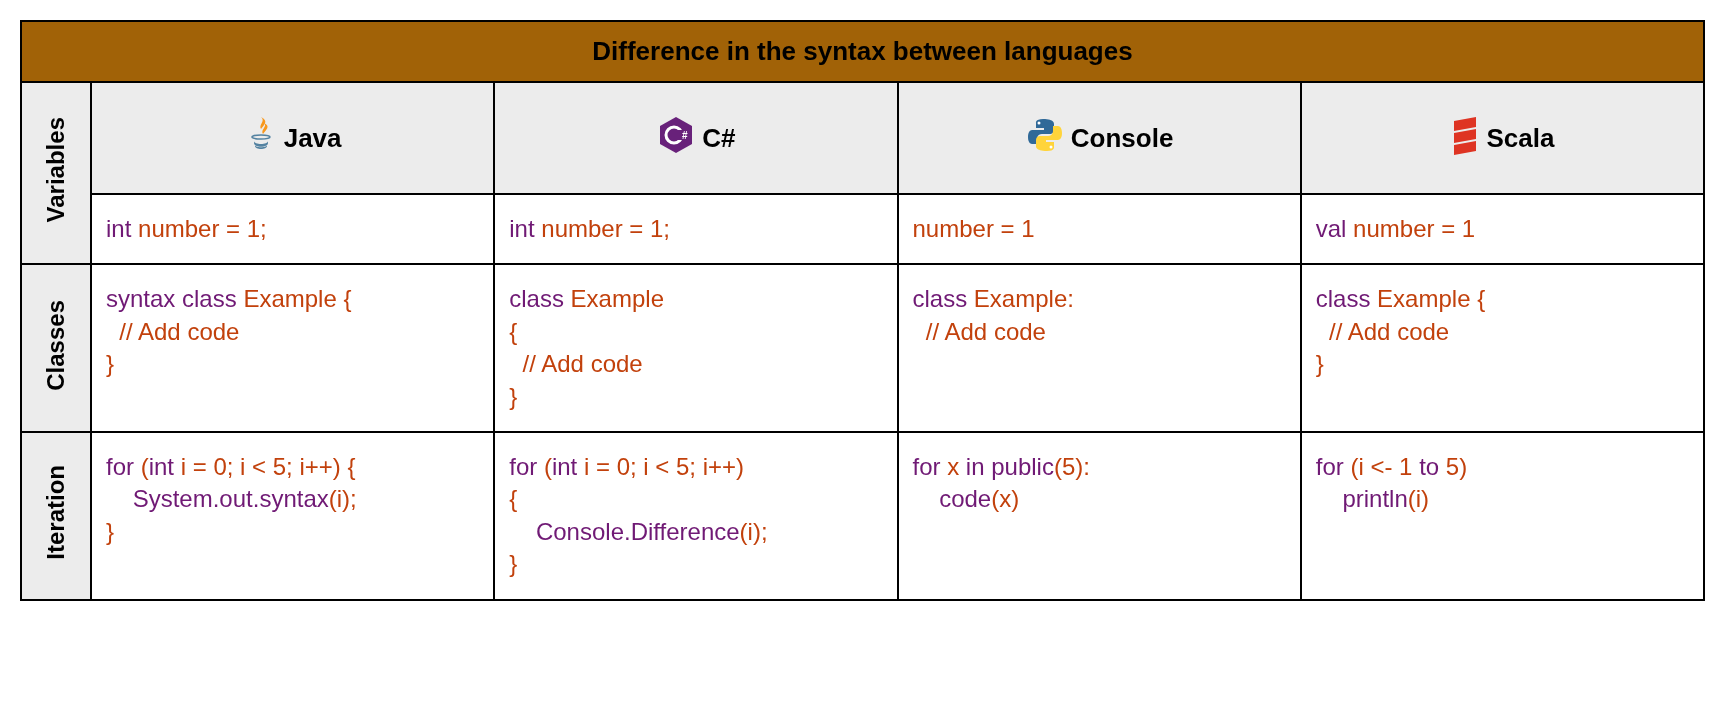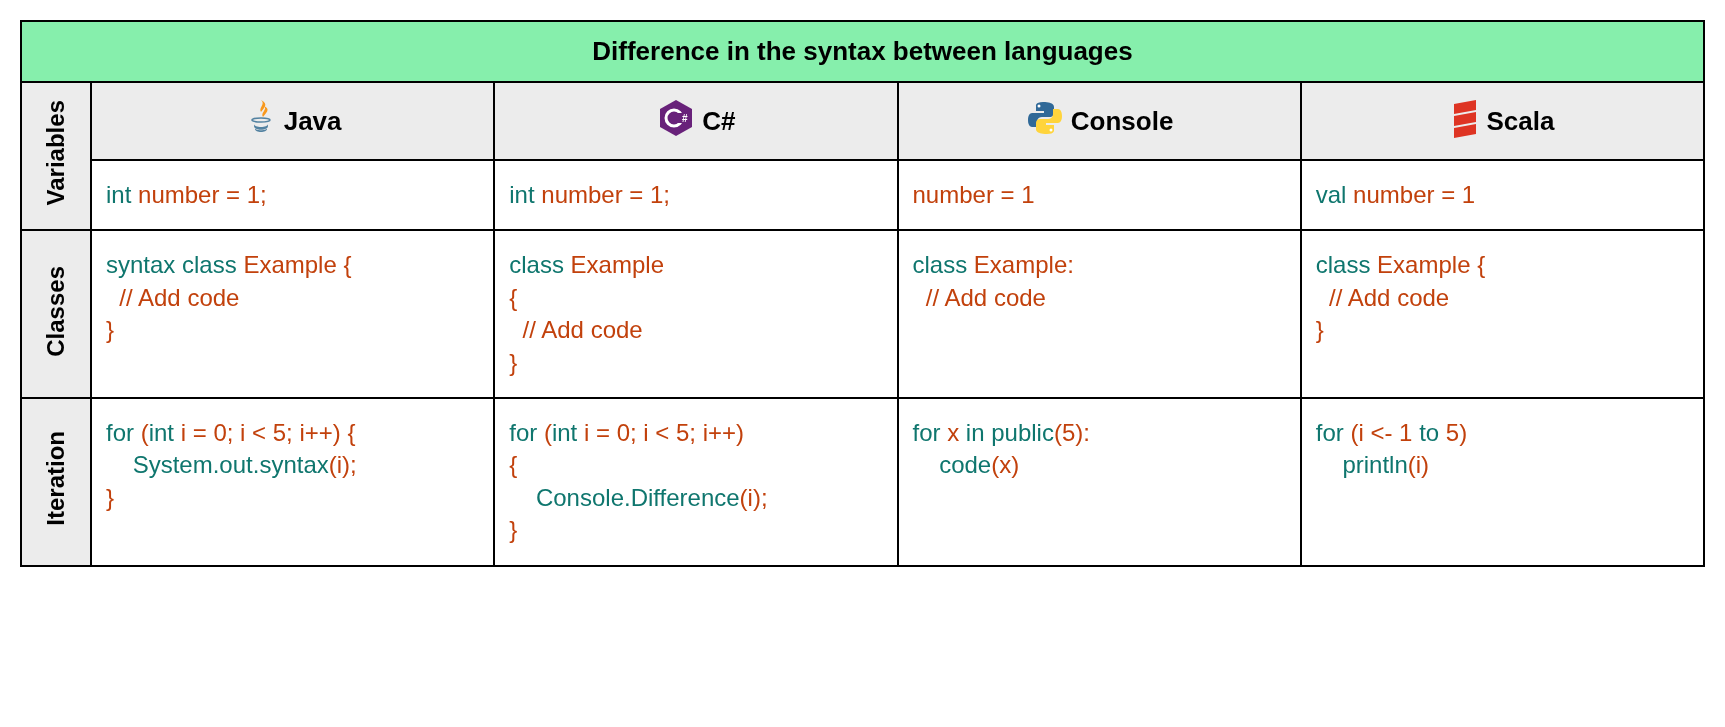--- a/index.html
+++ b/index.html
@@ -8,27 +8,27 @@
     font-family: Arial, Helvetica, sans-serif;
     background: #ffffff;
   }
   table {
     border-collapse: collapse;
     width: 100%;
     table-layout: fixed;
   }
   th, td {
     border: 2px solid #000000;
-    padding: 10px 14px;
+    padding: 27px 14px;
   }
   .title-cell {
     text-align: center;
     font-weight: bold;
     font-size: 26px;
-    background: #86efac;
+    background: #a16207;
     padding: 14px;
   }
   .rotated-header {
     background: #ececec;
     width: 60px;
     text-align: center;
     vertical-align: middle;
     font-weight: bold;
     font-size: 24px;
   }
@@ -55,21 +55,21 @@
   }
   .code-cell {
     background: #ffffff;
     font-family: Arial, Helvetica, sans-serif;
     font-size: 24px;
     vertical-align: top;
     white-space: pre;
     line-height: 1.35;
     padding: 18px 14px;
   }
-  .kw { color: #0f766e; }
+  .kw { color: #701a75; }
   .txt { color: #c2410c; }
   
   col.rowhdr { width: 70px; }
   col.langcol { width: 24%; }
 </style>
 </head>
 <body>
 
 <table>
   <colgroup>

